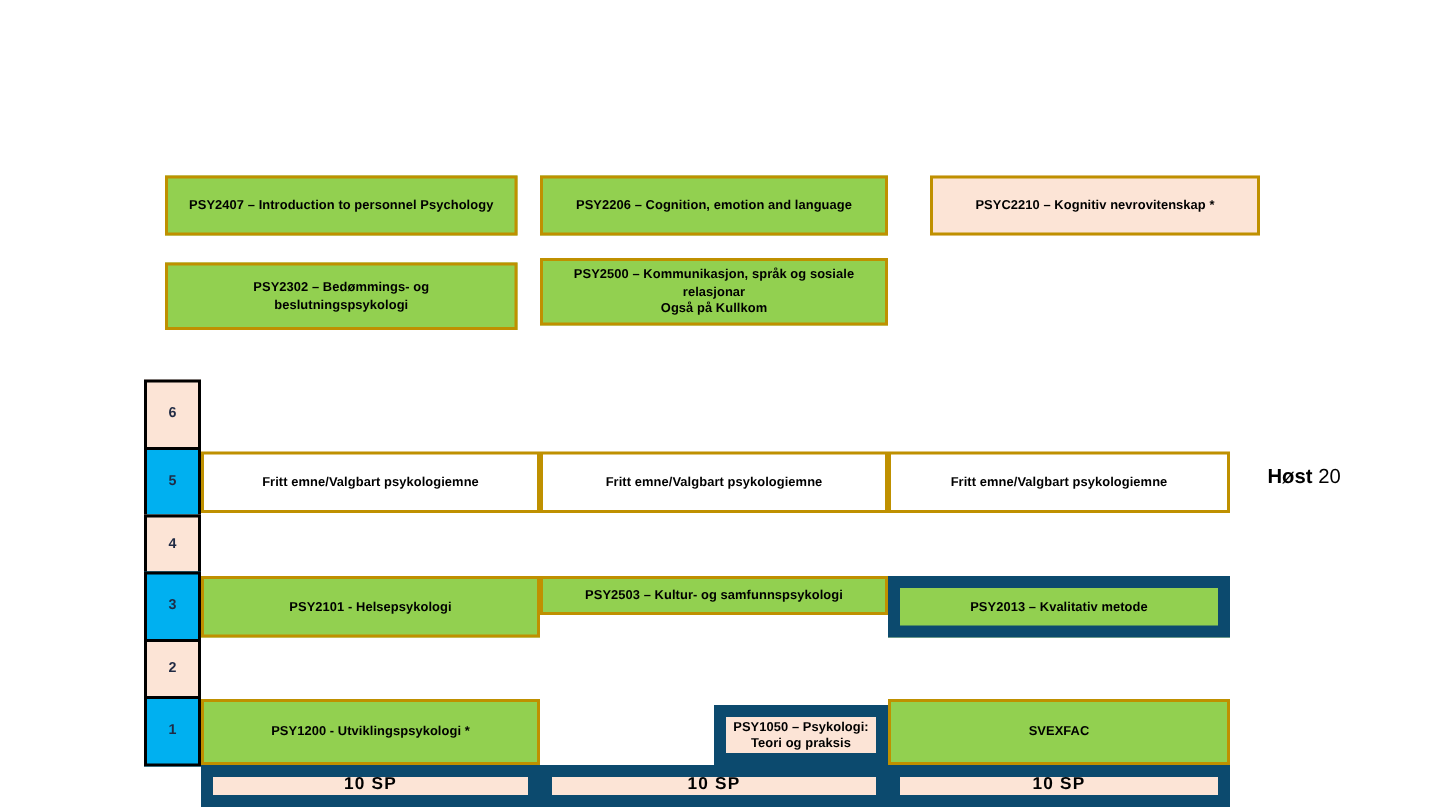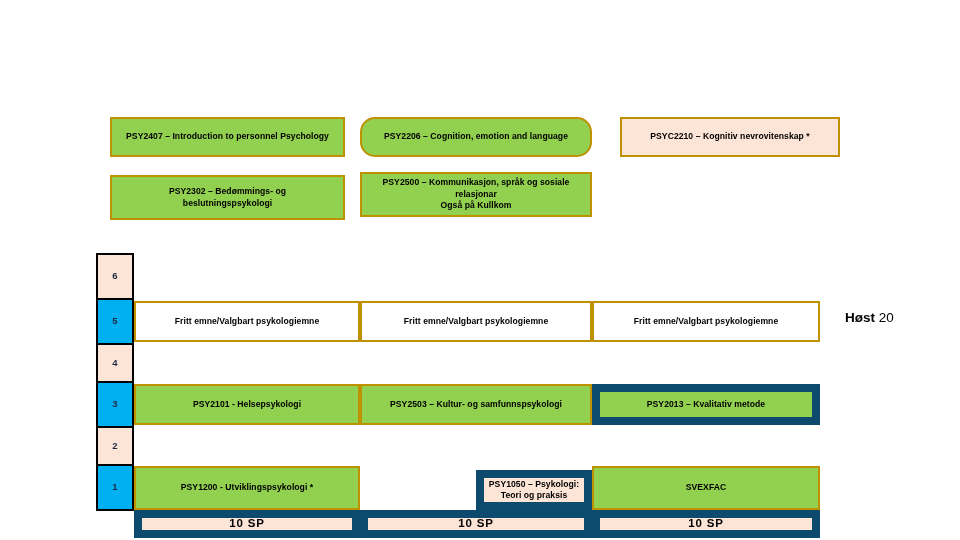--- a/index.html
+++ b/index.html
@@ -63,21 +63,21 @@
 </style>
 </head>
 <body>
 
 <div id="stage">
 
   <div class="box f-green b-gold" style="left:110px;top:117px;width:235px;height:40px;">
     <span>PSY2407 – Introduction to personnel Psychology</span>
   </div>
 
-  <div class="box f-green b-gold" style="left:360px;top:117px;width:232px;height:40px;border-radius:15px;">
+  <div class="box f-green b-gold" style="left:360px;top:117px;width:232px;height:40px;">
     <span>PSY2206 – Cognition, emotion and language</span>
   </div>
 
   <div class="box f-peach b-gold" style="left:620px;top:117px;width:220px;height:40px;">
     <span>PSYC2210 – Kognitiv nevrovitenskap *</span>
   </div>
 
   <div class="box f-green b-gold" style="left:110px;top:175px;width:235px;height:45px;">
     <span>
       <span>PSY2302 – Bedømmings- og</span>
@@ -120,21 +120,21 @@
   <div class="box f-white b-gold" style="left:360px;top:301px;width:232px;height:41px;">
     <span>Fritt emne/Valgbart psykologiemne</span>
   </div>
   <div class="box f-white b-gold" style="left:592px;top:301px;width:228px;height:41px;">
     <span>Fritt emne/Valgbart psykologiemne</span>
   </div>
 
   <div class="box f-green b-gold" style="left:134px;top:384px;width:226px;height:41px;">
     <span>PSY2101 - Helsepsykologi</span>
   </div>
-  <div class="box f-green b-gold" style="left:360px;top:384px;width:232px;height:41px;justify-content:center;">
+  <div class="box f-green b-gold" style="left:360px;top:384px;width:232px;height:26px;justify-content:center;">
     <span>PSY2503 – Kultur- og samfunnspsykologi</span>
   </div>
   <div class="box f-green b-slate" style="left:592px;top:384px;width:228px;height:41px;">
     <span>PSY2013 – Kvalitativ metode</span>
   </div>
 
   <div class="box f-green b-gold" style="left:134px;top:466px;width:226px;height:44px;">
     <span>PSY1200 - Utviklingspsykologi *</span>
   </div>
 

